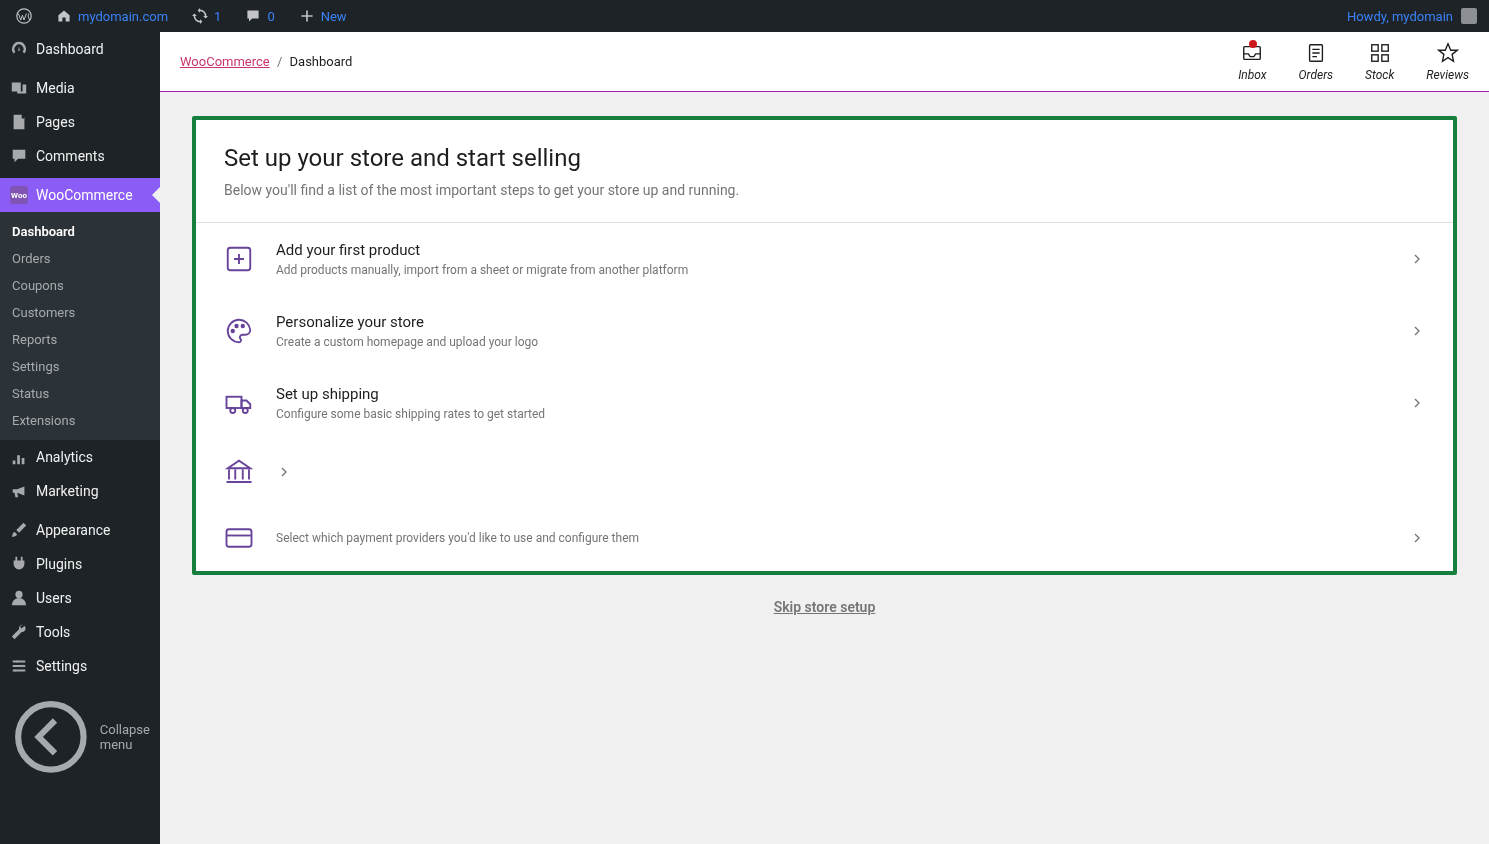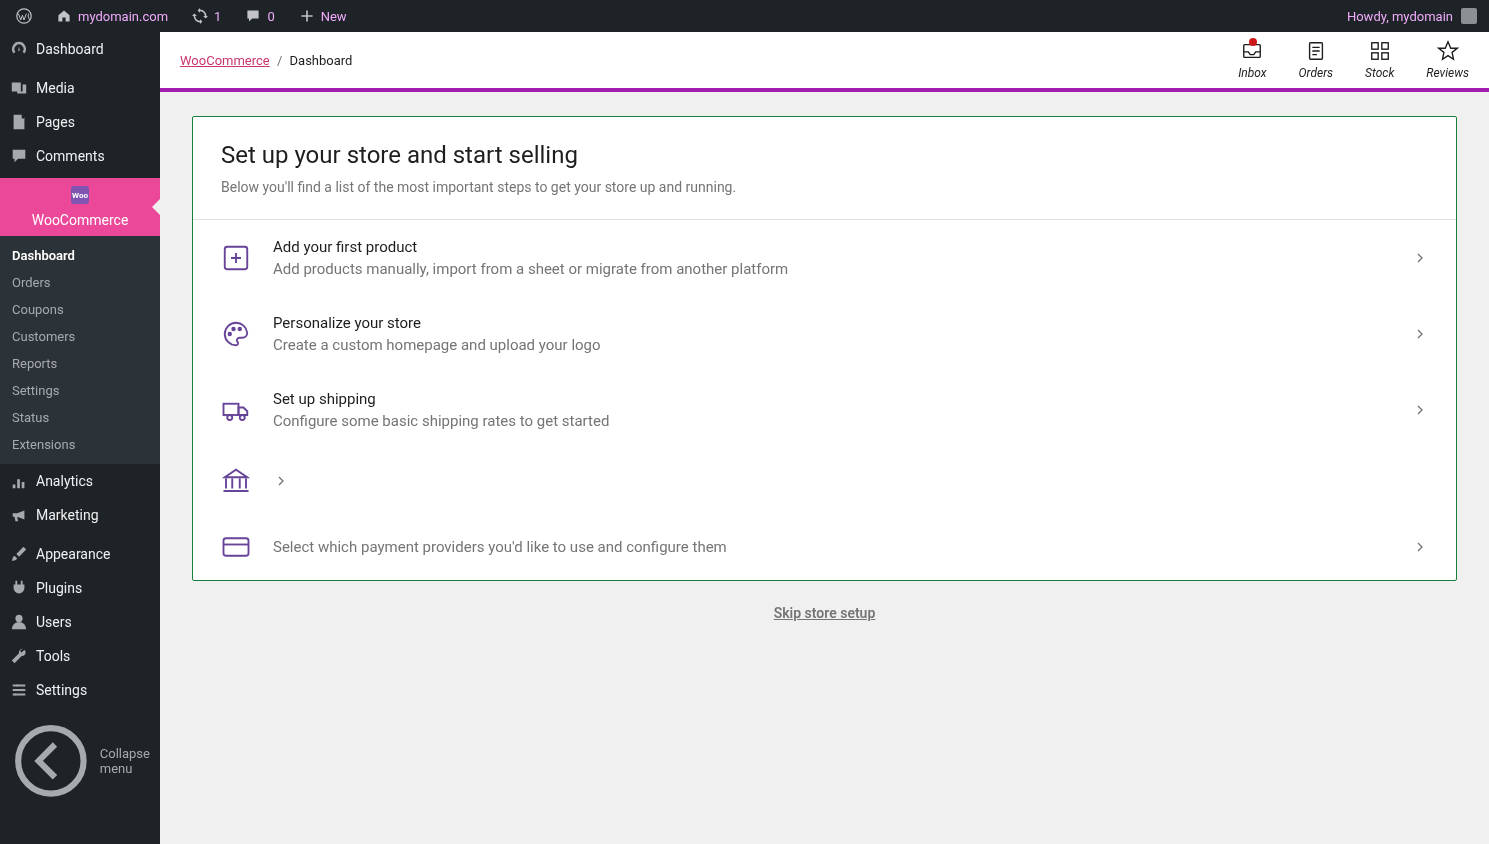--- a/index.html
+++ b/index.html
@@ -1,56 +1,56 @@
 <!DOCTYPE html>
 <html><head>
 <meta charset="utf-8">
 <style>
 * { margin: 0; padding: 0; box-sizing: border-box; }
 body { font-family: -apple-system, BlinkMacSystemFont, "Segoe UI", Roboto, sans-serif; font-size: 13px; background: #f0f0f1; color: #3c434a; }
 .adminbar { position: fixed; top: 0; left: 0; right: 0; height: 32px; background: #1d2327; color: #c3c4c7; display: flex; align-items: center; padding: 0 8px; z-index: 1000; font-size: 13px; }
 .adminbar-left { display: flex; align-items: center; gap: 8px; }
-.adminbar-item { display: flex; align-items: center; gap: 6px; padding: 0 8px; height: 32px; cursor: pointer; color: #f0abfc; }
+.adminbar-item { display: flex; align-items: center; gap: 6px; padding: 0 8px; height: 32px; cursor: pointer; color: #3b82f6; }
 .adminbar-right { margin-left: auto; display:flex; align-items:center; gap:8px; padding-right:4px; }
 .adminbar .ico { width:16px; height:16px; fill:#c3c4c7; }
 .avatar { width:16px; height:16px; background:#8c8f94; border-radius:2px; }
 
 .sidebar { position: fixed; top: 32px; left: 0; bottom: 0; width: 160px; background: #1d2327; color: #c3c4c7; overflow-y: auto; }
 .side-item { display: flex; align-items: center; gap: 8px; padding: 8px 10px; cursor: pointer; font-size: 14px; color:#f0f0f1; position:relative; }
-.side-item.active { background: #ec4899; color: #fff; flex-direction: column; }
+.side-item.active { background: #8b5cf6; color: #fff; }
 .side-item.active::after { content:""; position:absolute; right:0; top:50%; transform:translateY(-50%); border:8px solid transparent; border-right-color:#f0f0f1; }
 .side-item .ico { width:18px; height:18px; fill:#a7aaad; flex-shrink:0; }
 .side-sub { background:#2c3338; padding:6px 0; }
 .side-sub-item { padding:6px 12px; font-size:13px; color:#a7aaad; cursor:pointer; }
 .side-sub-item.on { color:#fff; font-weight:600; }
 .side-sep { height:5px; }
 .woo-badge { width:18px; height:18px; background:#7f54b3; border-radius:3px; display:flex; align-items:center; justify-content:center; color:#fff; font-size:8px; font-weight:bold; flex-shrink:0; }
 .collapse-item { display:flex; align-items:center; gap:8px; padding:8px 10px; font-size:13px; color:#a7aaad; cursor:pointer; }
 
 .main { margin-left:160px; margin-top:32px; }
-.topbar { background:#fff; border-bottom:4px solid #a21caf; height:60px; display:flex; align-items:center; padding:0 20px; }
+.topbar { background:#fff; border-bottom:1px solid #a21caf; height:60px; display:flex; align-items:center; padding:0 20px; }
 .breadcrumb { font-size:13px; }
 .breadcrumb a { color:#c9356e; text-decoration:underline; cursor:pointer; }
 .breadcrumb .sep { color:#757575; margin:0 4px; }
 .breadcrumb .cur { color:#1e1e1e; }
 .topbar-actions { margin-left:auto; display:flex; gap:32px;font-style:italic; }
 .top-act { display:flex; flex-direction:column; align-items:center; gap:4px; cursor:pointer; position:relative; color:#1e1e1e; font-size:12px; }
 .top-act .ico { width:22px; height:22px; stroke:#1e1e1e; fill:none; stroke-width:1.5; }
 .top-act .dot { position:absolute; top:-2px; right:10px; width:8px; height:8px; background:#cc1818; border-radius:50%; }
 
 .content { padding:24px 32px; }
-.card { background:#fff; border:1px solid #15803d; border-radius:2px; }
+.card { background:#fff; border:4px solid #15803d; border-radius:2px; }
 .card-head { padding:24px 28px; border-bottom:1px solid #e0e0e0; }
 .card-head h2 { font-size:24px; font-weight:400; color:#1e1e1e; margin-bottom:10px; }
 .card-head p { font-size:14px; color:#757575; }
 .task { display:flex; align-items:center; gap:22px; padding:18px 28px; cursor:pointer; }
 .task-ico { width:30px; height:30px; stroke:#674399; fill:none; stroke-width:1.5; flex-shrink:0; }
 .task-body { flex:1; }
 .task-body h3 { font-size:15px; font-weight:400; color:#1e1e1e; margin-bottom:4px; }
-.task-body p { font-size:15px; color:#757575; }
+.task-body p { font-size:12px; color:#757575; }
 .task-chev { width:16px; height:16px; stroke:#757575; fill:none; stroke-width:2; }
 .skip-wrap { text-align:center; padding:24px 0; }
 .skip-link { color:#757575; font-size:14px; text-decoration:underline; cursor:pointer; font-weight:600; }
 </style>
 </head>
 <body>
 
 <div class="adminbar">
   <div class="adminbar-left">
     <div class="adminbar-item">

